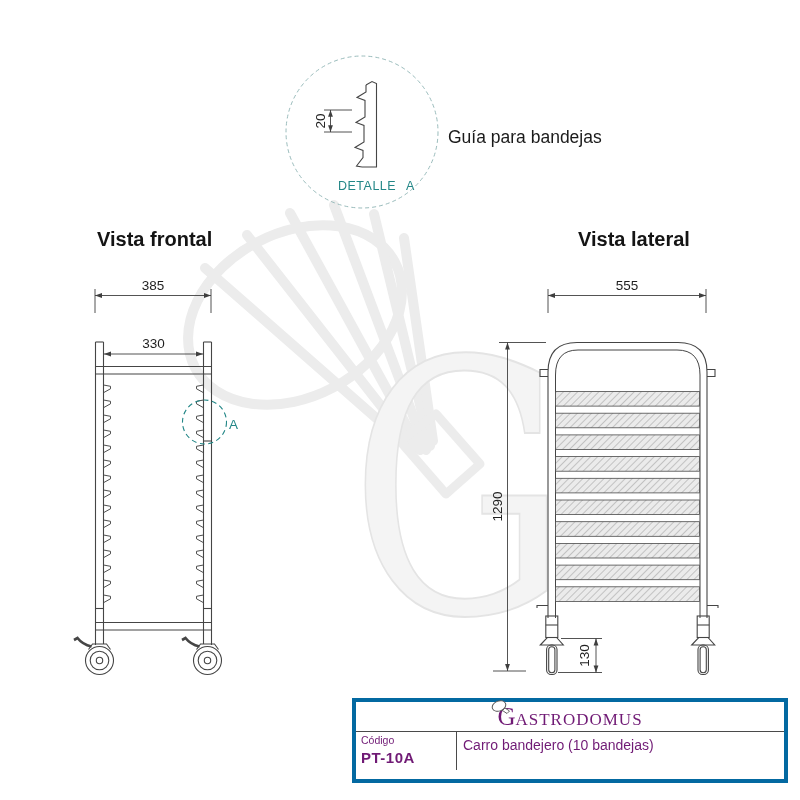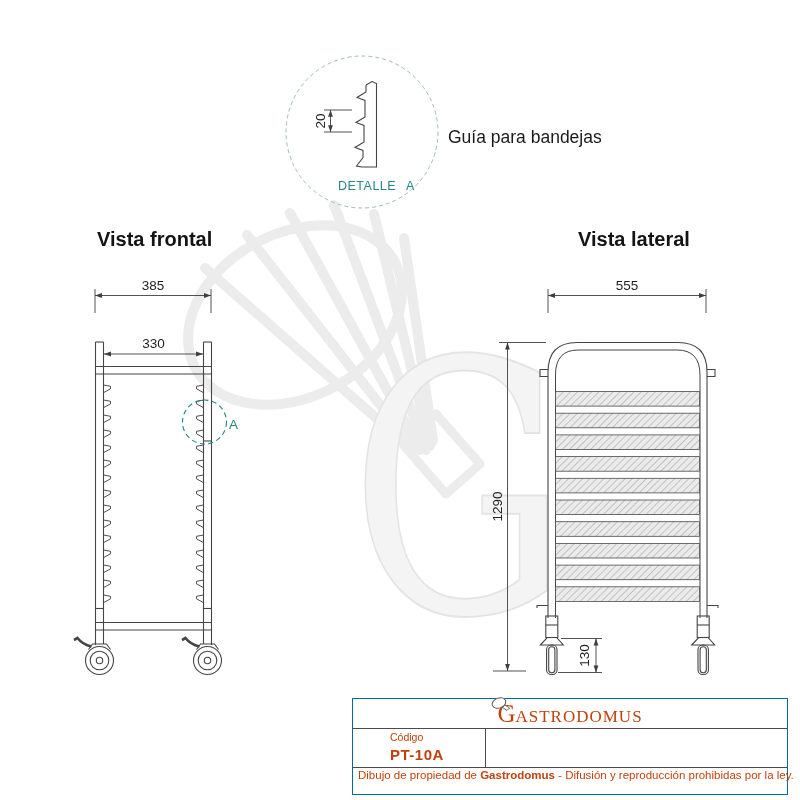--- a/index.html
+++ b/index.html
@@ -19,32 +19,32 @@
   
   text{font-family:"Liberation Sans",sans-serif;}
   .t-dim{font-size:13.5px;fill:#1f1f1f;}
   .t-title{font-size:20px;font-weight:700;fill:#141414;}
   .t-teal{fill:#238787;font-size:12.5px;letter-spacing:.5px;}
   .t-marker{fill:#238787;font-size:13.5px;}
   .t-caption{font-size:17.5px;fill:#1a1a1a;}
   .t-wm{font-family:"DejaVu Serif",serif;fill:#f4f4f4;stroke:#e4e4e4;stroke-width:2;}
 
   
-  .tblock{position:absolute;left:352px;top:698px;width:436px;height:97px;
-          border:1px solid #0369a1;background:#fff;box-sizing:border-box;color:#c2410c;}
+  .tblock{position:absolute;left:352px;top:698px;width:436px;height:85px;
+          border:4px solid #0369a1;background:#fff;box-sizing:border-box;color:#701a75;}
   .tb-row1{height:30px;border-bottom:1px solid #4a4a4a;display:flex;justify-content:center;
            align-items:flex-end;box-sizing:border-box;}
   .brand-wrap{position:relative;font-family:"Liberation Serif",serif;line-height:1;
               padding-bottom:2px;white-space:nowrap;}
   .brand-g{font-size:25px;}
   .brand-rest{font-size:17px;letter-spacing:1px;}
   .hat{position:absolute;left:-6px;top:-4px;}
   .tb-row2{height:38px;display:flex;box-sizing:border-box;}
   .tb-cell{box-sizing:border-box;}
-  .tb-cell.code{width:101px;border-right:1px solid #4a4a4a;padding:2px 0 0 5px;margin-left:32px;}
+  .tb-cell.code{width:101px;border-right:1px solid #4a4a4a;padding:2px 0 0 5px;}
   .tb-cell.desc{flex:1;padding:2px 0 0 6px;}
   .tb-label{font-size:10.5px;}
   .tb-code{font-size:15px;font-weight:bold;letter-spacing:.5px;margin-top:3px;}
   .tb-desc{font-size:14px;margin-top:3px;}
   .tb-row3{height:15px;border-top:1px solid #4a4a4a;font-size:11.5px;padding:1px 0 0 5px;
            box-sizing:border-box;white-space:nowrap;}
 </style>
 </head>
 <body>
 
@@ -252,22 +252,18 @@
         <path d="M 11.5 10.5 l 4.5 3 l 2.5 -2.5 l -4.5 -3 z" fill="#ffffff" stroke="#555555" stroke-width="0.9"></path>
       </svg><span class="brand-g">G</span><span class="brand-rest">ASTRODOMUS</span>
     </div>
   </div>
   <div class="tb-row2">
     <div class="tb-cell code">
       <div class="tb-label">Código</div>
       <div class="tb-code">PT-10A</div>
     </div>
     <div class="tb-cell desc">
+      <div class="tb-desc">Carro bandejero (10 bandejas)</div>
     </div>
   </div>
-  <div class="tb-row3">
-    <span>Dibujo de propiedad de</span>
-    <b>Gastrodomus</b>
-    <span>- Difusión y reproducción prohibidas por la ley.</span>
-  </div>
 </div>
 
 </div>
 
 </body></html>

